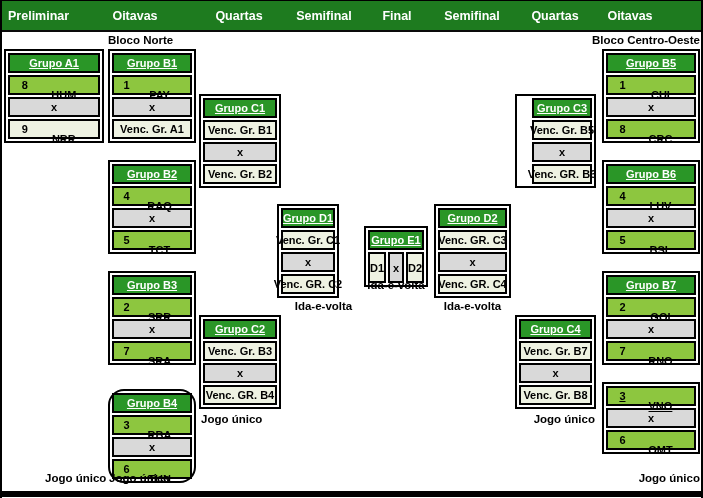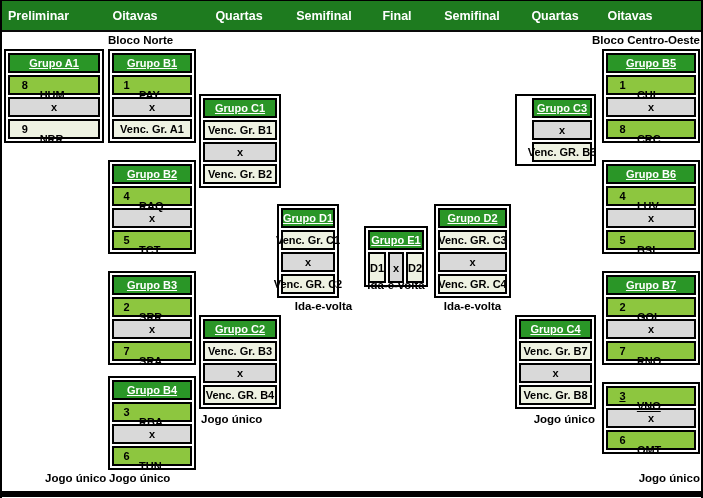--- a/index.html
+++ b/index.html
@@ -23,21 +23,21 @@
     display:flex; align-items:center; justify-content:center;
     font-size:11px; line-height:1; white-space:nowrap;
   }
   .brow:first-child { margin-top:0;text-decoration:underline; }
   .hdr    { background:var(--group-header,#2a9627); color:#fff; }
   .vs     { background:var(--vs,#d9d9d9); }
   .winner { background:var(--pale,#eef2e2); }
   .team   { background:var(--team,#8dc63f); justify-content:flex-start; padding-right:10px; }
   .team.pale { background:var(--pale,#eef2e2); }
   .team .num  { width:38%; text-align:center; }
-  .team .code { flex:1; text-align:left;margin-top:20px; }
+  .team .code { flex:1; text-align:center;margin-top:20px; }
 
   .cells { display:flex; gap:2px; margin-top:2px; height:31px; }
   .cell  { border:2px solid #000; display:flex; align-items:center; justify-content:center; font-size:11px; background:var(--pale,#eef2e2); }
   .cell.d { flex:1; }
   .cell.x { width:17px; background:var(--vs,#d9d9d9); }
 
   .note { position:absolute; font-size:11.5px; white-space:nowrap; }
 </style>
 </head>
 <body>
@@ -100,21 +100,21 @@
       <span class="num">2</span>
       <span class="code">SRR</span>
     </div>
     <div class="brow vs">x</div>
     <div class="brow team">
       <span class="num">7</span>
       <span class="code">SRA</span>
     </div>
   </div>
 
-  <div class="block" style="left:106px;top:375px;width:88px;">
+  <div class="block" style="left:106px;top:388px;width:88px;border-radius:16px;">
     <div class="brow hdr">Grupo B4</div>
     <div class="brow team">
       <span class="num">3</span>
       <span class="code">RBA</span>
     </div>
     <div class="brow vs">x</div>
     <div class="brow team">
       <span class="num">6</span>
       <span class="code">TUN</span>
     </div>
@@ -156,20 +156,21 @@
   <div class="block" style="left:432px;top:203px;width:77px;">
     <div class="brow hdr">Grupo D2</div>
     <div class="brow winner">Venc. GR. C3</div>
     <div class="brow vs">x</div>
     <div class="brow winner">Venc. GR. C4</div>
   </div>
   <div class="note" style="left:432px;top:299px;width:77px;text-align:center;">Ida-e-volta</div>
 
   <div class="block" style="left:513px;top:93px;width:81px;padding-left:15px;">
     <div class="brow hdr">Grupo C3</div>
+    <div class="brow winner">Venc. Gr. B5</div>
     <div class="brow vs">x</div>
     <div class="brow winner">Venc. GR. B6</div>
   </div>
 
   <div class="block" style="left:513px;top:314px;width:81px;">
     <div class="brow hdr">Grupo C4</div>
     <div class="brow winner">Venc. Gr. B7</div>
     <div class="brow vs">x</div>
     <div class="brow winner">Venc. Gr. B8</div>
   </div>

